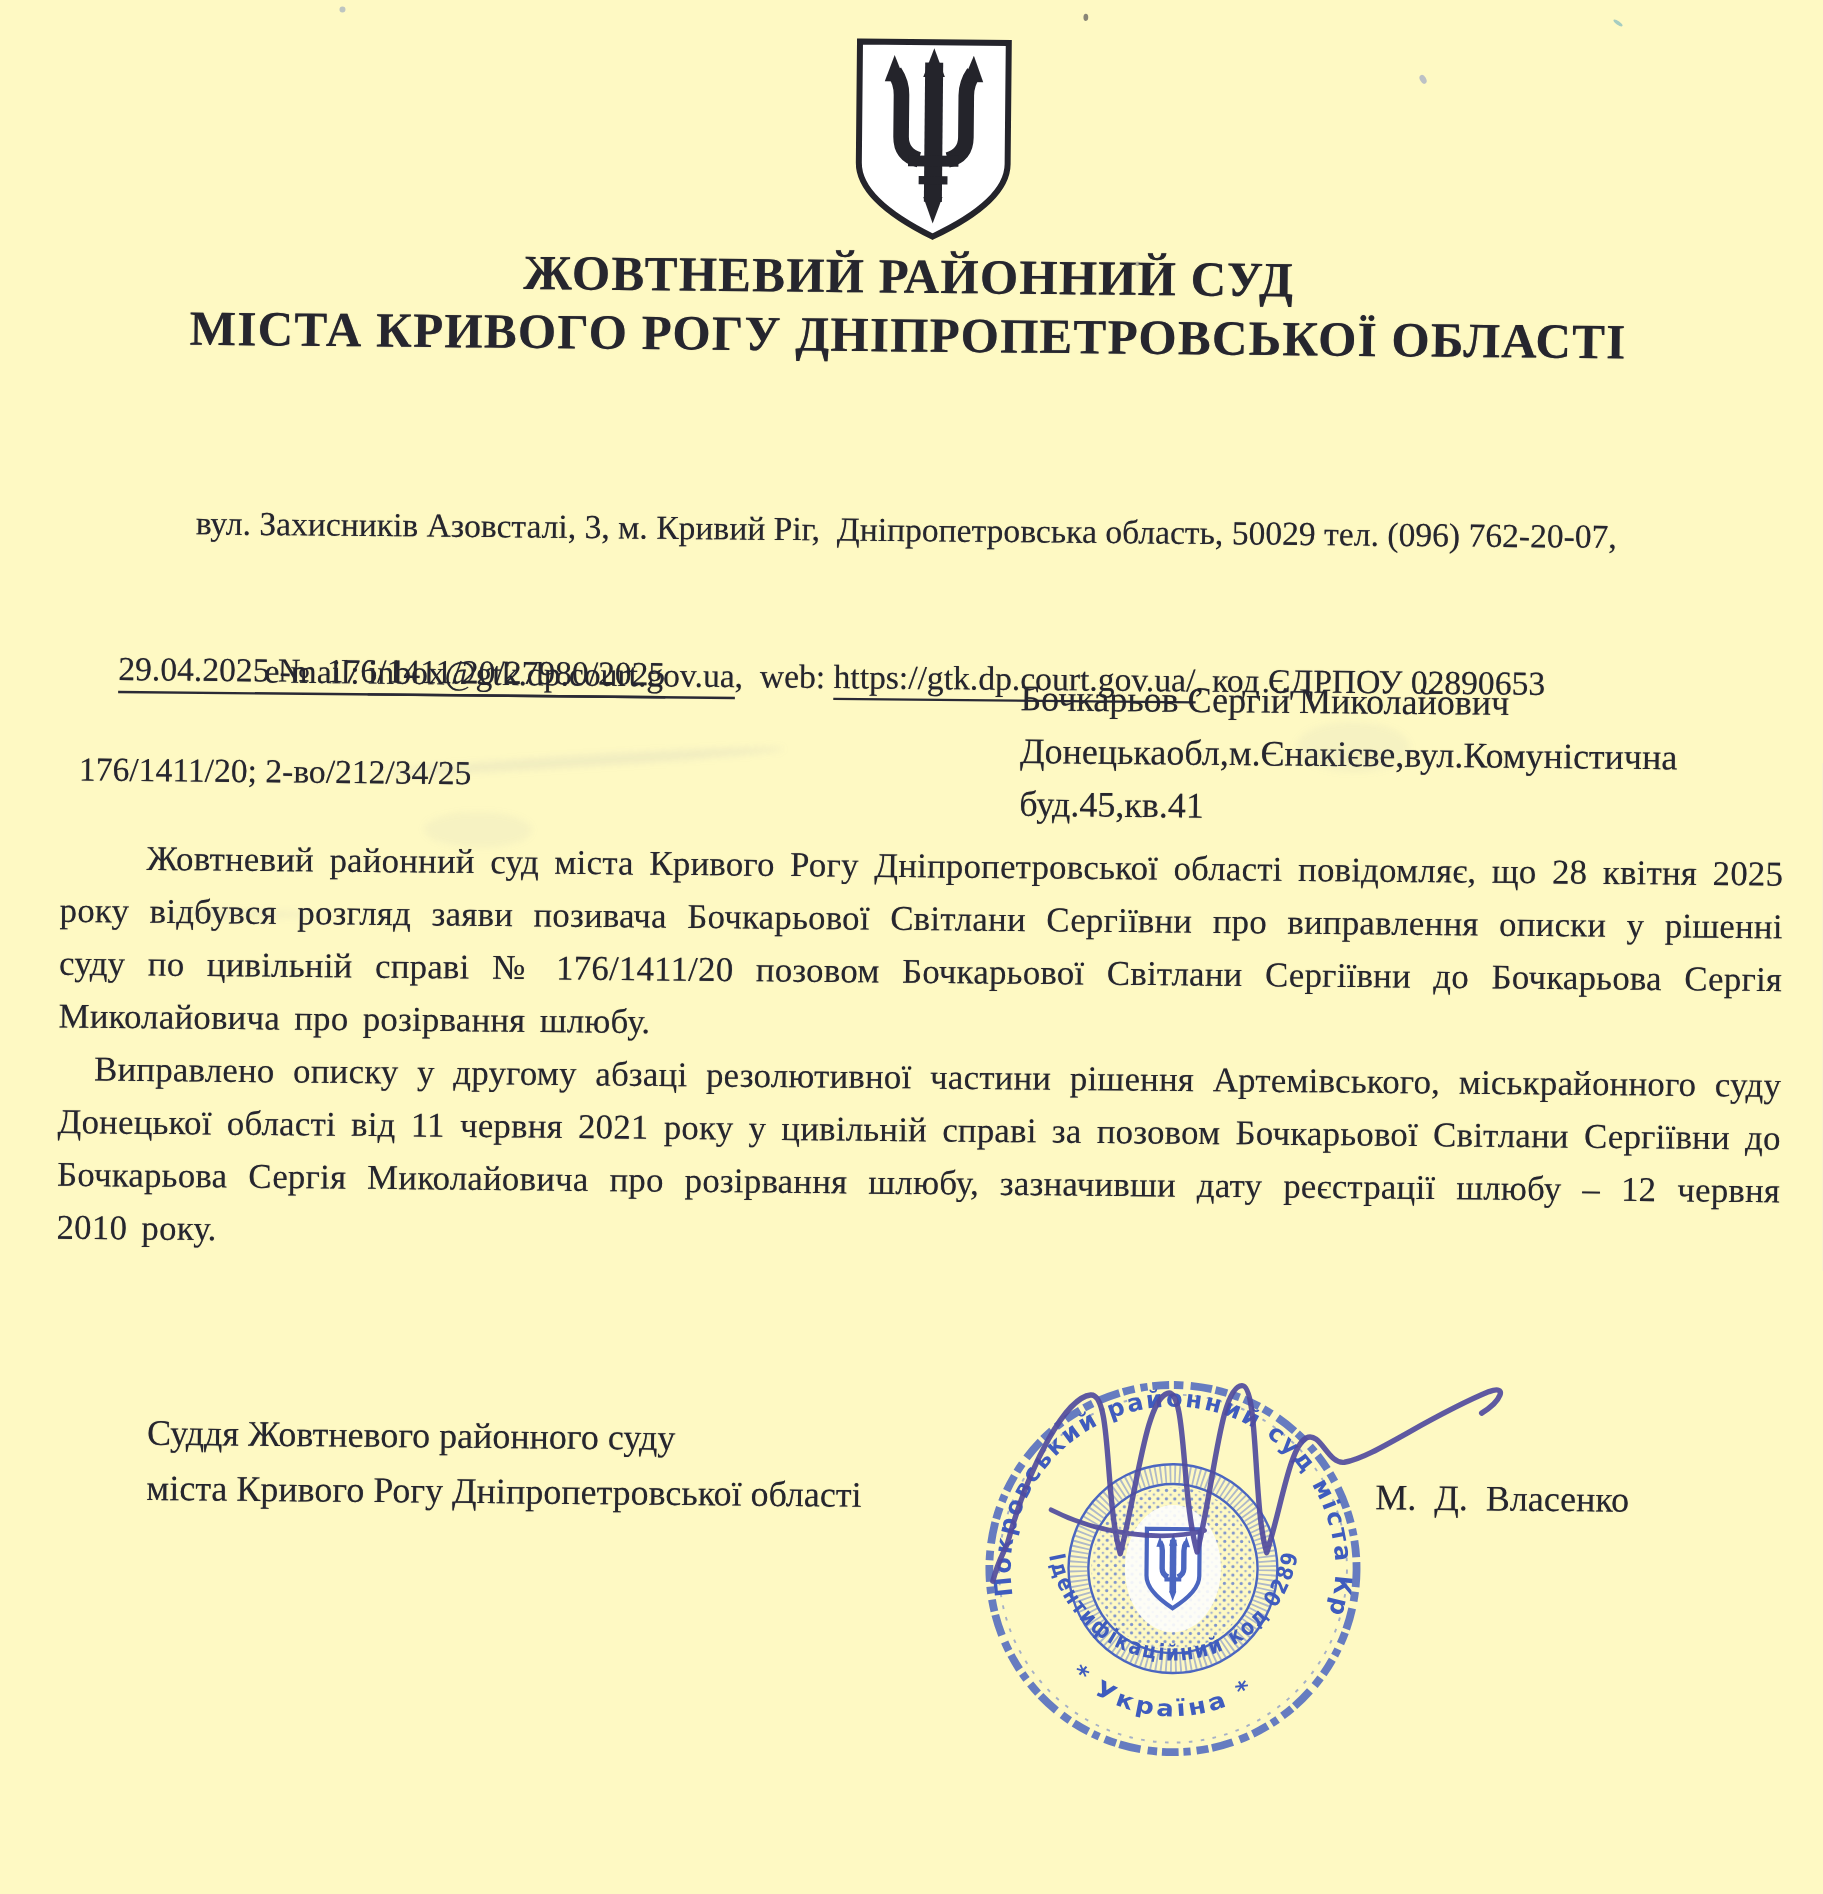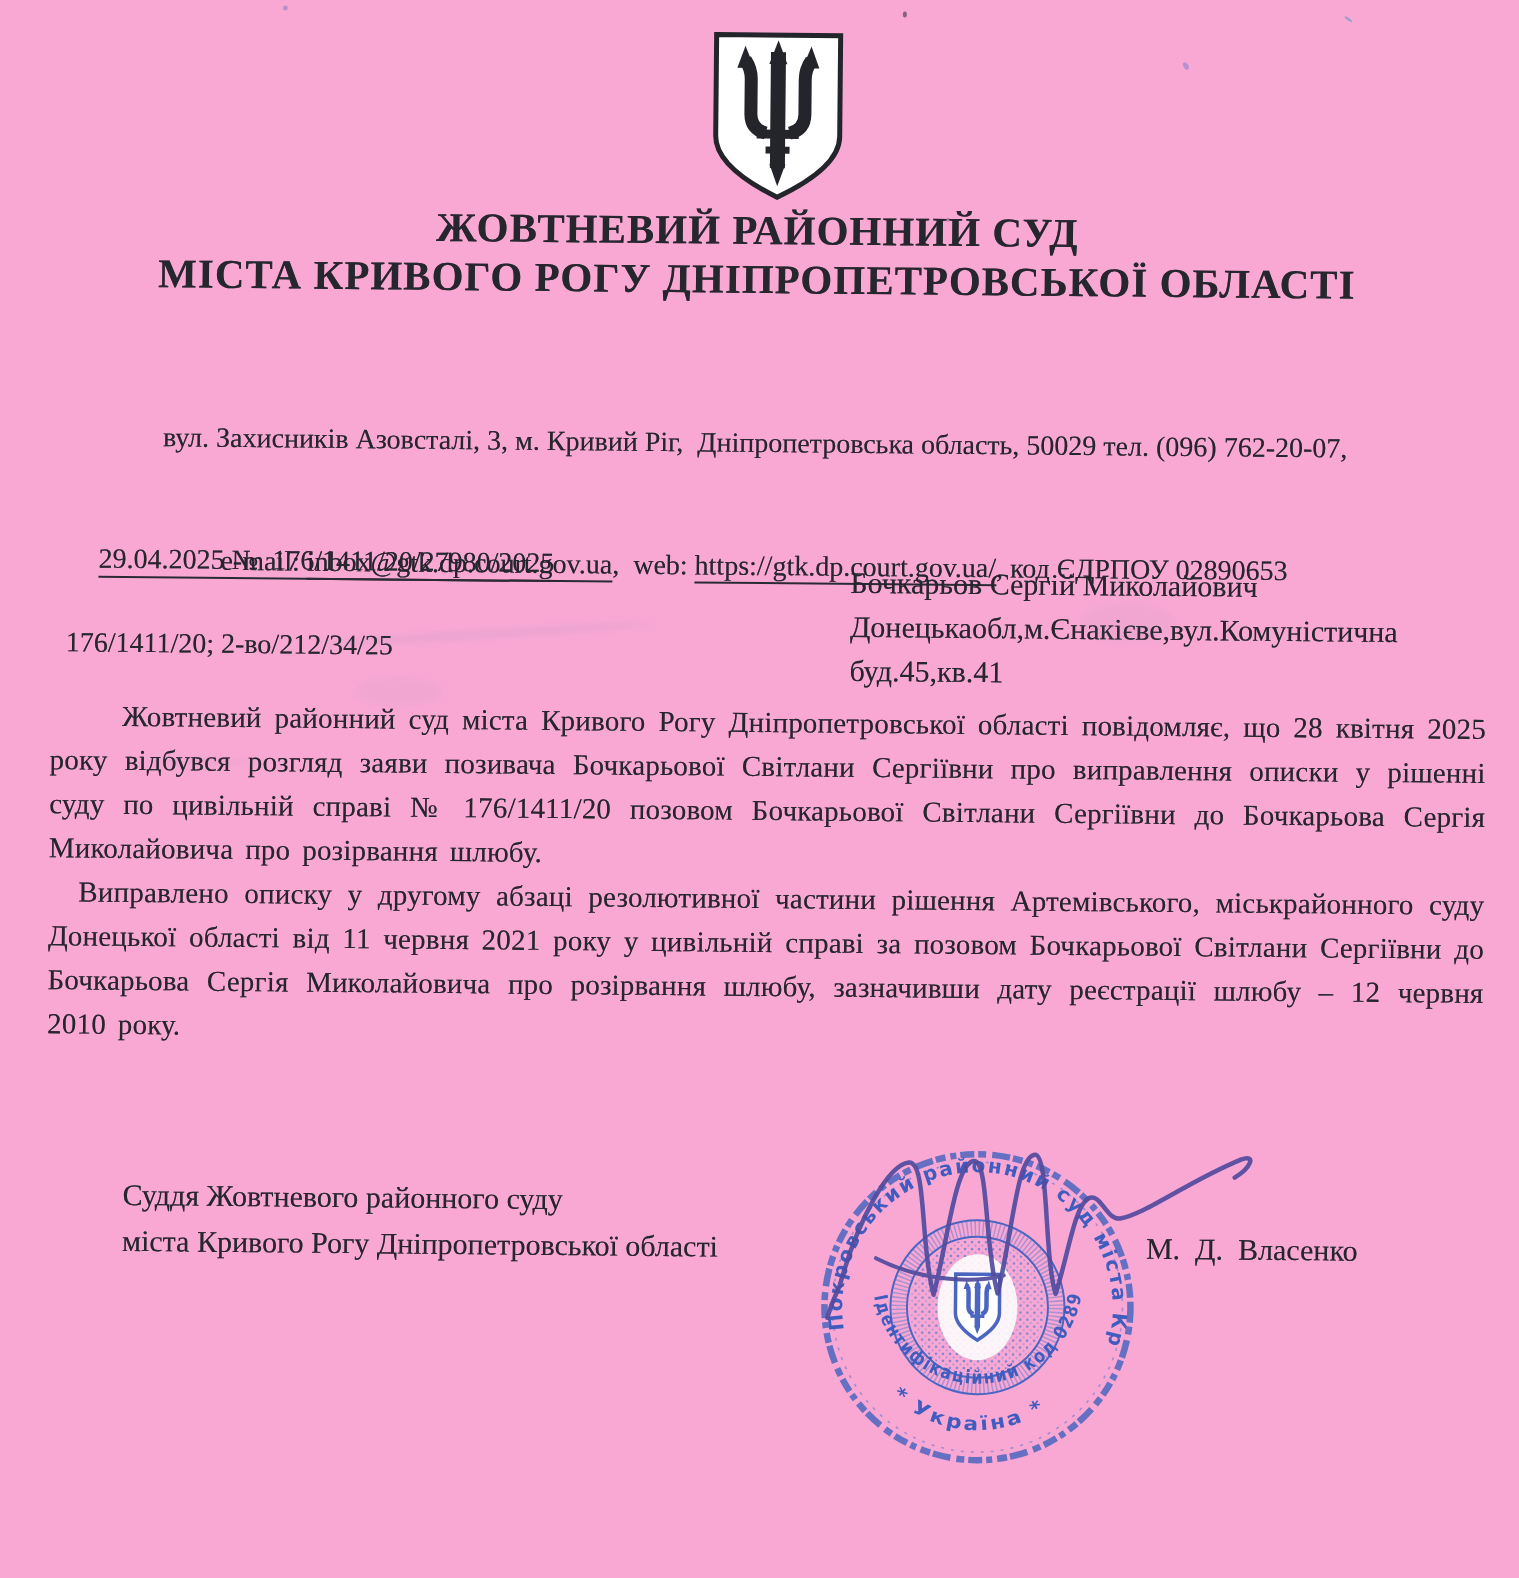--- a/index.html
+++ b/index.html
@@ -1,20 +1,20 @@
 <!DOCTYPE html>
 <html><head>
 <meta charset="utf-8">
 <style>
   html,body{margin:0;padding:0;}
   body{background:#e9e9e9;}
   .page{
     position:relative;
     width:1519px;height:1578px;
-    background:#f9a8d4;
+    background:#fef9c3;
     overflow:hidden;
     font-family:"Liberation Serif","DejaVu Serif",serif;
     color:#26262e;
   }
   .sheet{
     position:absolute;inset:0;
     transform:rotate(0.55deg);
     transform-origin:50% 0;
   }
   .txt{ text-shadow:0 0 .6px rgba(30,30,42,.55); }

